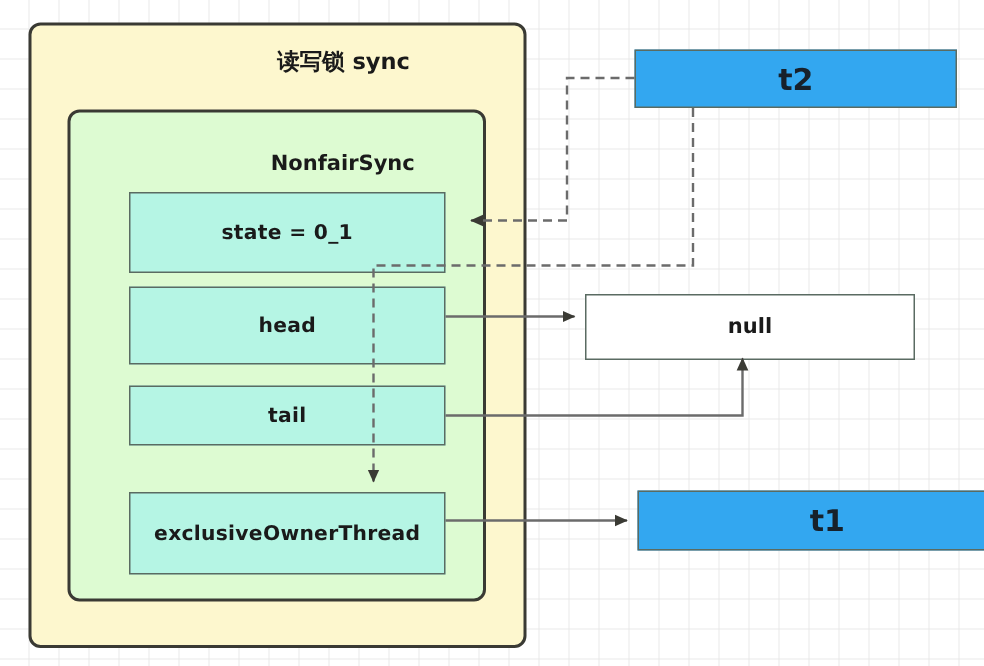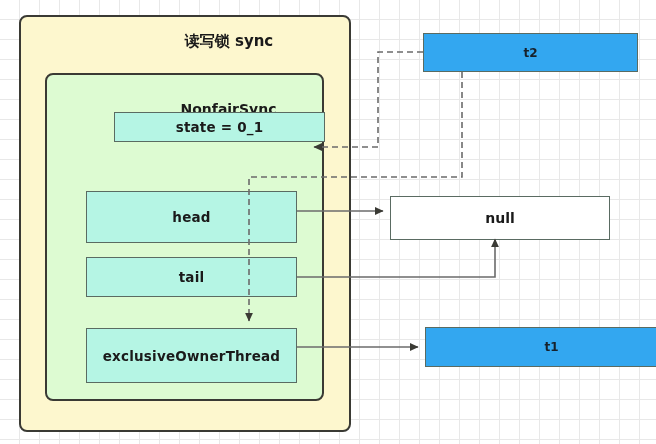--- a/index.html
+++ b/index.html
@@ -48,21 +48,21 @@
   }
   .field-box {
     background: #b5f5e4;
     border: 1.6px solid #5a6b62;
     font-size: 13.5px;
     letter-spacing: 0.2px;
   }
   .thread-box {
     background: #33a7f0;
     border: 1.6px solid #5a6b62;
-    font-size: 12px;
+    font-size: 20px;
     color: #17212b;
   }
   .null-box {
     background: #ffffff;
     border: 1.6px solid #5a6b62;
     font-size: 14px;
   }
   .heading {
     position: absolute;
     font-weight: bold;
@@ -91,21 +91,21 @@
 <div id="canvas">
 
   <div class="box outer-yellow" style="left:19px; top:15px; width:332px; height:417px;"></div>
 
   <div class="heading" id="title-outer">读写锁 sync</div>
 
   <div class="box inner-green" style="left:45px; top:73px; width:279px; height:328px;"></div>
 
   <div class="heading" id="title-inner">NonfairSync</div>
 
-  <div class="box field-box" style="left:86px; top:112px; width:211px; height:30px;margin-left:28px;">state = 0_1</div>
+  <div class="box field-box" style="left:86px; top:128px; width:211px; height:54px;">state = 0_1</div>
 
   <div class="box field-box" style="left:86px; top:191px; width:211px; height:52px;">head</div>
 
   <div class="box field-box" style="left:86px; top:257px; width:211px; height:40px;">tail</div>
 
   <div class="box field-box" style="left:86px; top:328px; width:211px; height:55px;">exclusiveOwnerThread</div>
 
   <div class="box thread-box" style="left:423px; top:33px; width:215px; height:39px;">t2</div>
 
   <div class="box null-box" style="left:390px; top:196px; width:220px; height:44px;">null</div>

